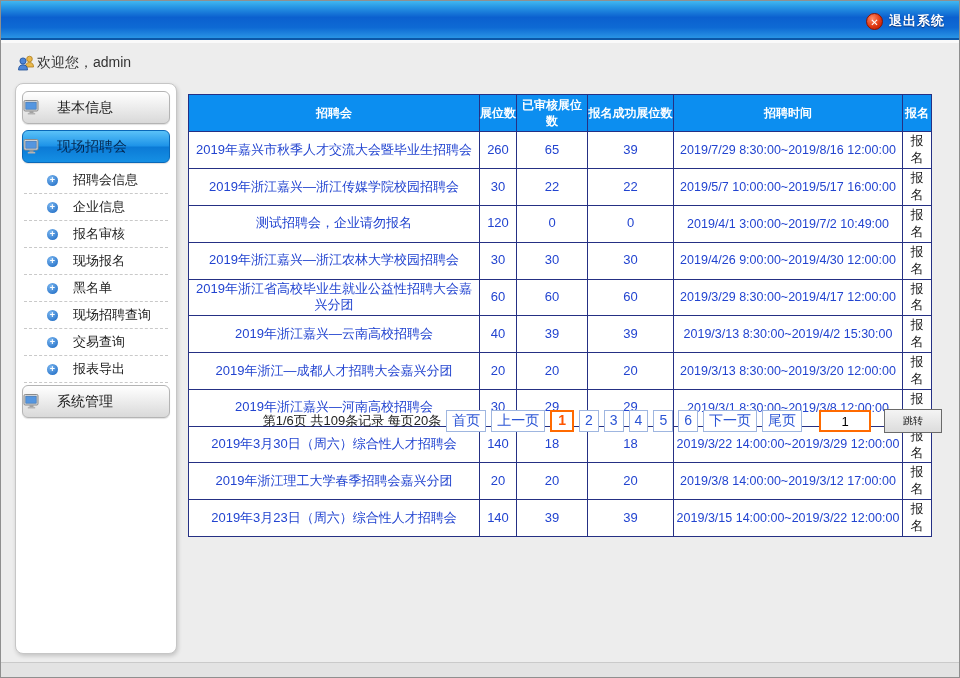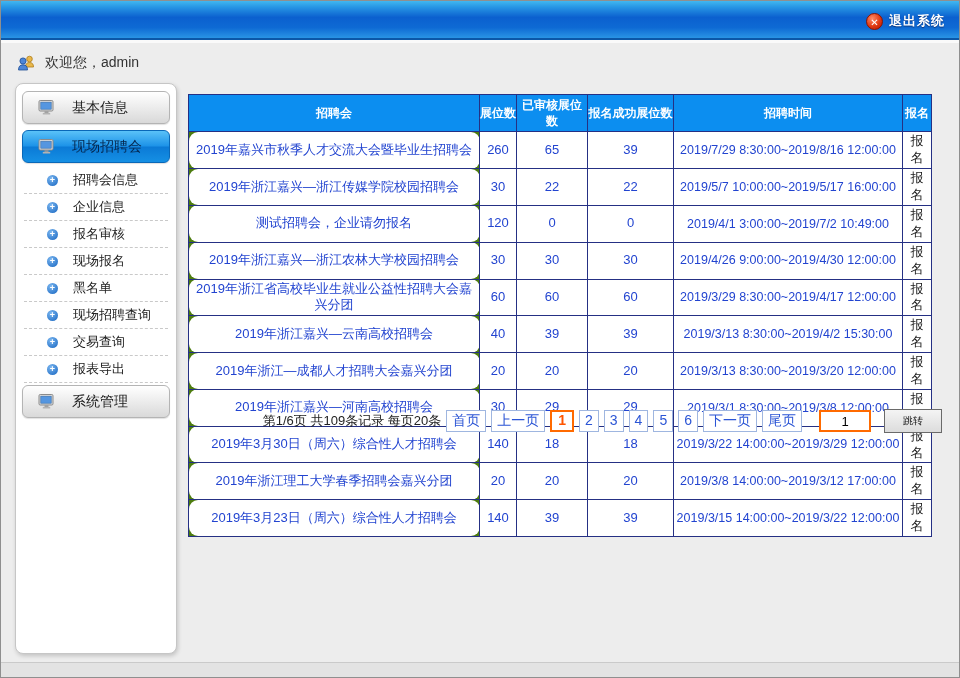--- a/index.html
+++ b/index.html
@@ -16,53 +16,53 @@
     gap:6px; cursor:pointer; }
   .logout-ico { width:17px; height:17px; border-radius:50%;
     background:radial-gradient(circle at 35% 30%, #ff8a66 0%, #e03912 55%, #b21600 100%);
     color:#fff; font-size:10px; font-weight:bold; line-height:17px; text-align:center;
     border:1px solid #8e1200; }
   .logout-label { color:#fff; font-size:13px; font-weight:bold; letter-spacing:1px;
     text-shadow:0 1px 1px rgba(0,0,40,.5); }
 
   
   .welcome { position:absolute; left:16px; top:53px; display:flex; align-items:center;
-    gap:9px; font-size:14px; color:#333; }
+    gap:1px; font-size:14px; color:#333; }
 
   
   .sidebar { position:absolute; left:14px; top:82px; width:162px; height:571px;
     background:#fff; border:1px solid #c6c6c6; border-radius:8px;
     box-shadow:1px 2px 4px rgba(0,0,0,.18); padding:7px 6px; }
   .side-group { height:33px; border-radius:6px; margin-bottom:6px; display:flex;
-    align-items:center; padding-left:15px; gap:17px; cursor:pointer;
+    align-items:center; gap:17px; cursor:pointer;
     background:linear-gradient(180deg,#ffffff 0%,#ececec 50%,#d9d9d9 100%);
     border:1px solid #b4b4b4; box-shadow:0 1px 1px rgba(0,0,0,.12);
     font-size:14px; color:#1a1a1a; }
   .side-group.active {
     background:linear-gradient(180deg,#5ac2f8 0%,#1d93e8 48%,#0b7ad6 52%,#1590e4 100%);
     border:1px solid #0968b8; color:#04264d; }
   .side-sub { height:25px; display:flex; align-items:center; padding-left:23px; gap:15px;
     font-size:13px; color:#222; border-bottom:1px dashed #c9c9c9; cursor:pointer;
     margin:0 2px 2px 2px; padding-bottom:2px; }
   .plus-ico { width:11px; height:11px; border-radius:50%; flex:0 0 11px;
     background:radial-gradient(circle at 35% 30%, #7ab6f0, #2f79cc 75%);
     color:#fff; font-size:9px; font-weight:bold; line-height:11px; text-align:center; }
   .mon-ico { flex:0 0 17px; }
 
   
   .fair-table { position:absolute; left:187px; top:93px; }
-  table { border-collapse:collapse; table-layout:fixed; width:743px; background:#4d7c0f; }
+  table { border-collapse:collapse; table-layout:fixed; width:743px; background:#7f1d1d; }
   th, td { border:1px solid #253084; text-align:center; vertical-align:middle; }
   th { background:#0c8ef0; color:#fff; font-weight:bold; font-size:12px;
        line-height:1.35; padding:2px 0; height:34px; }
   td { color:#2244d0; font-size:13px; height:25px; padding:1px 2px; line-height:1.3;
        background:#fff; }
   td.time { font-size:12.5px; }
   td.action { color:#1a1a1a; cursor:pointer; }
-  td.link { cursor:pointer;border-radius:9px; }
+  td.link { cursor:pointer; }
   col.c0{width:291px} col.c1{width:37px} col.c2{width:71px}
   col.c3{width:86px} col.c4{width:229px} col.c5{width:29px}
 
   
   .pager { position:absolute; top:408px; right:17px; display:flex; align-items:center;
     gap:5px; font-size:13px; color:#222; }
   .pbox { display:inline-block; border:1px solid #9fb6e0; color:#2b55d5; background:#ffffff;
     padding:2px 5px; font-size:14px; cursor:pointer; line-height:1.1; }
   .pbox.cur { border:2px solid #ff6a00; color:#ff5500; font-weight:bold; padding:1px 6px; }
   .pages { display:flex; gap:5px; }

